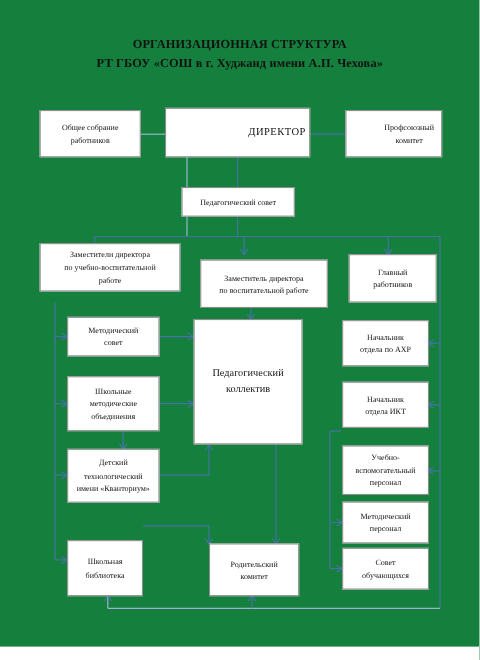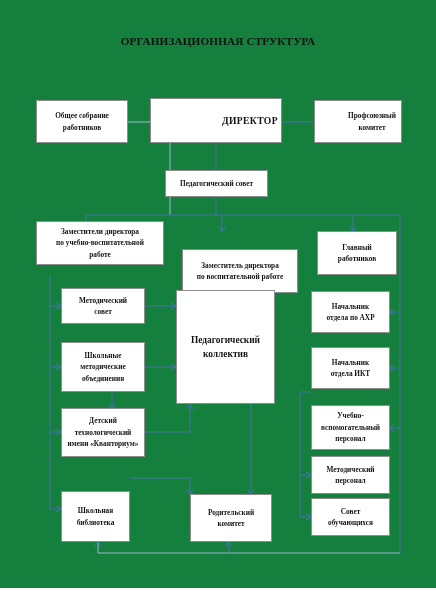--- a/index.html
+++ b/index.html
@@ -38,21 +38,21 @@
     border: 1px solid #8d8d8d;
     background: #ffffff;
     display: flex;
     align-items: center;
     justify-content: center;
     text-align: center;
     z-index: 4;
   }
   .node .label {
     font-family: "Liberation Serif", "DejaVu Serif", serif;
-    font-weight: bold;
+    font-weight: normal;
     font-size: 7.3px;
     line-height: 11.5px;
     color: #141414;
     padding: 0 3px;
     white-space: pre-line;
   }
   .node.big .label {
     font-size: 9.4px;
     line-height: 14px;
   }
@@ -83,20 +83,21 @@
     stroke-width: 1.05;
   }
 </style>
 </head>
 <body>
 
 <div id="page">
 
   <div id="title-block">
     <div class="title-line">ОРГАНИЗАЦИОННАЯ СТРУКТУРА</div>
+    <div class="title-line">РТ ГБОУ «СОШ в г. Худжанд имени А.П. Чехова»</div>
   </div>
 
   <svg id="links" viewBox="0 0 436 600">
 
     <path class="lnk pale" d="M128,122 L150,122"></path>
 
     <path class="lnk" d="M282,122 L314,122"></path>
 
     <path class="lnk" d="M216,142 L216,170"></path>
 
@@ -188,21 +189,21 @@
   <div class="node" style="left:165px; top:170px; width:103px; height:27px;">
     <span class="label">Педагогический совет</span>
   </div>
 
   <div class="node" style="left:36px; top:221px; width:128px; height:44px;">
     <span class="label">Заместители директора
 по учебно-воспитательной
 работе</span>
   </div>
 
-  <div class="node" style="left:182px; top:249px; width:116px; height:44px;">
+  <div class="node" style="left:182px; top:236px; width:116px; height:44px;">
     <span class="label">Заместитель директора
 по воспитательной работе</span>
   </div>
 
   <div class="node" style="left:317px; top:231px; width:80px; height:44px;">
     <span class="label">Главный
 работников</span>
   </div>
 
   <div class="node" style="left:61px; top:288px; width:84px; height:36px;">

